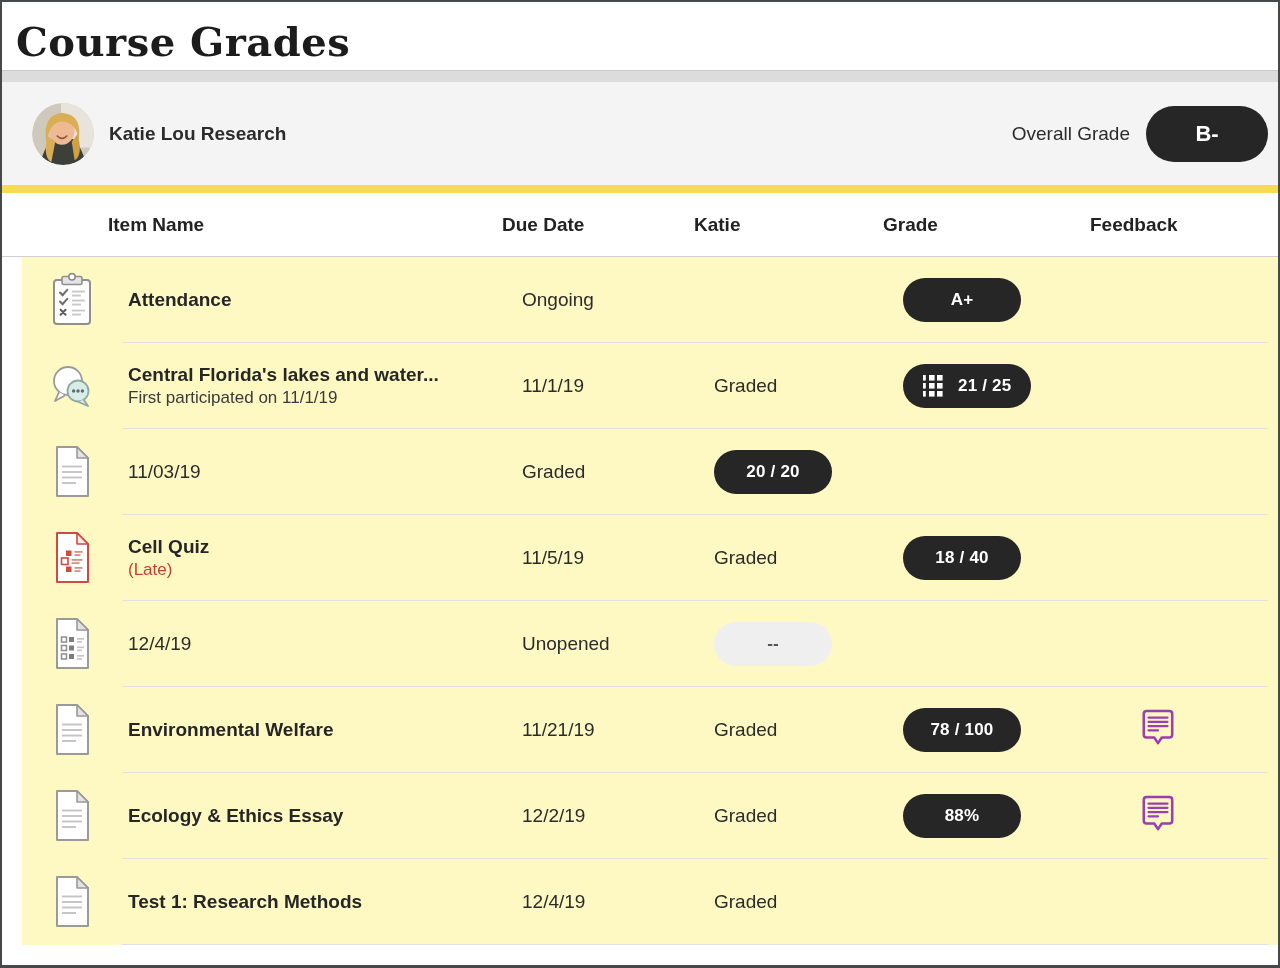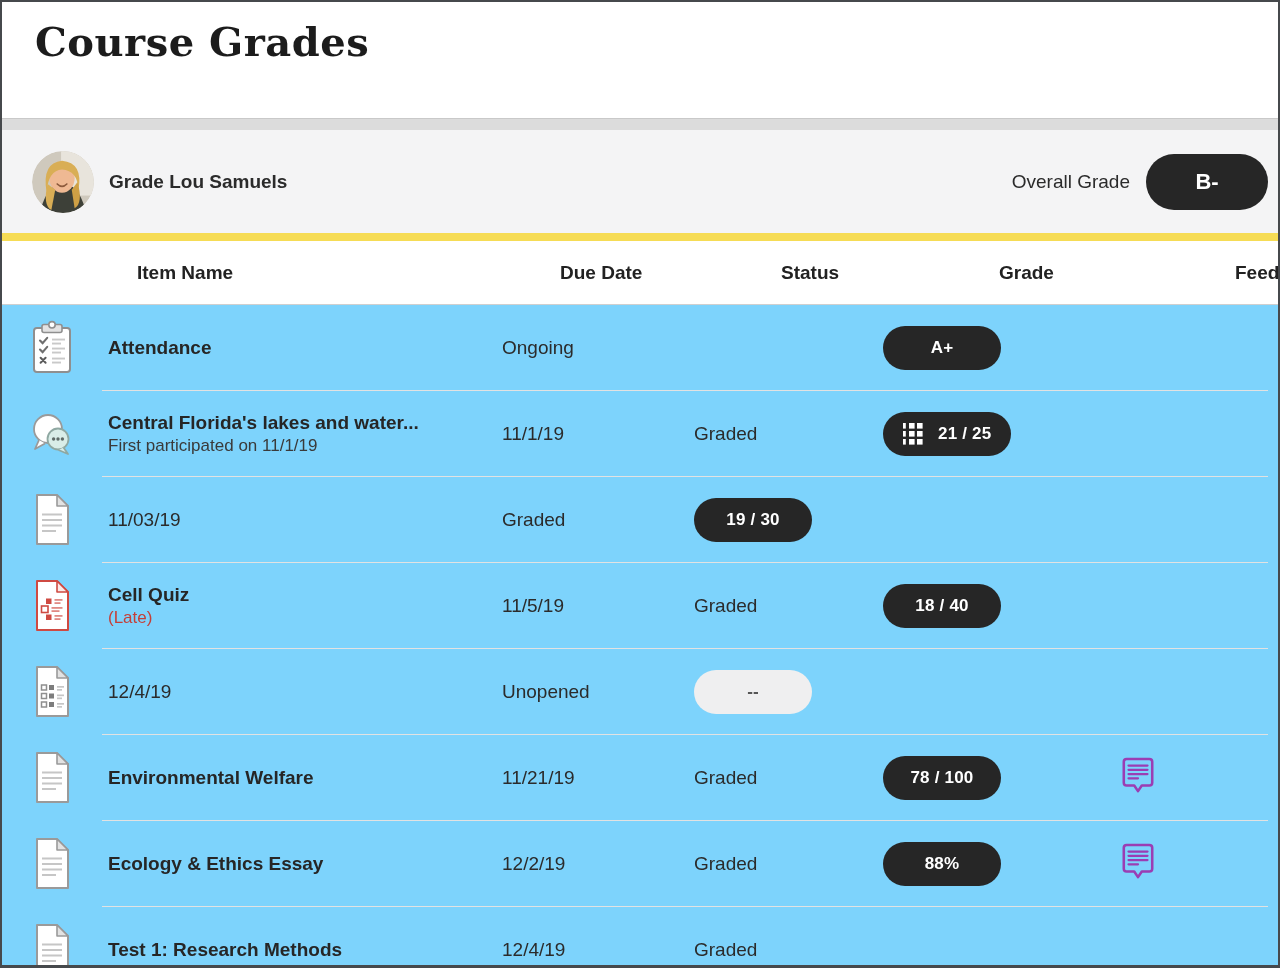--- a/index.html
+++ b/index.html
@@ -6,21 +6,21 @@
   html,body { width:1280px; height:968px; background:#fff; }
   body { font-family:"Liberation Sans","DejaVu Sans",sans-serif; color:#262626; }
 
   .page {
     width:1280px; height:968px; overflow:hidden; background:#fff;
     border:2px solid #46494c; border-bottom-width:3px;
     display:flex; flex-direction:column;
   }
 
   
-  .title-bar { height:116px; background:#fff; flex:0 0 auto;margin-left:19px; }
+  .title-bar { height:68px; background:#fff; flex:0 0 auto; }
   .title-bar h1 {
     font-family:"DejaVu Serif","Liberation Serif",serif;
     font-size:40px; font-weight:600; color:#1c1c1c;
     padding:16px 0 0 14px; letter-spacing:.5px;
   }
   .gray-band { height:12px; background:#dcdcdc; border-top:1px solid #c9c9c9; flex:0 0 auto; }
 
   
   .student-bar {
     height:103px; background:#f4f4f5; flex:0 0 auto;
@@ -36,25 +36,25 @@
     display:flex; align-items:center; justify-content:center; cursor:pointer;
   }
   .yellow-bar { height:8px; flex:0 0 auto; }
 
   
   .grid-row {
     display:grid;
     grid-template-columns:100px 394px 192px 189px 207px 1fr;
     align-items:center;
   }
-  .thead { height:64px; border-bottom:1px solid #cfcfcf; flex:0 0 auto;gap:29px; }
+  .thead { height:64px; border-bottom:1px solid #cfcfcf; flex:0 0 auto; }
   .thead .th { font-size:19px; font-weight:700; padding-left:6px; color:#222; }
   .th-item { padding-left:6px; }
 
-  .trow { height:86px; position:relative; cursor:pointer; background:#7dd3fc; }
+  .trow { height:86px; position:relative; cursor:pointer; background:#fef9c3;margin-left:20px; }
   .trow::after {
     content:""; position:absolute; left:100px; right:10px; bottom:0;
     height:1px; background:#e2e2e2;
   }
   .cell-icon { display:flex; justify-content:center; align-items:center; }
   .cell-name { padding-left:6px; }
   .item-name { font-size:19px; font-weight:700; color:#262626; line-height:1.35; }
   .item-subtitle { font-size:17px; font-weight:400; color:#3a3a3a; line-height:1.35; }
   .item-subtitle.late { color:#c43f38; }
   .cell-text { font-size:19px; font-weight:400; padding-left:6px; color:#2b2b2b; }
@@ -96,32 +96,32 @@
           <rect x="30" width="34" height="46" fill="#e8e4dc"></rect>
           <path d="M8 64 Q14 40 24 36 H40 Q50 40 56 64 Z" fill="#3d4038"></path>
           <ellipse cx="31" cy="28" rx="13" ry="15" fill="#efb993"></ellipse>
           <path d="M15 42 Q10 12 31 10 Q53 12 48 40 Q47 20 31 19 Q17 20 15 42 Z" fill="#d9ae55"></path>
           <path d="M16 34 Q11 56 20 61 L24 40 Z" fill="#d9ae55"></path>
           <path d="M47 32 Q53 54 44 59 L41 40 Z" fill="#cfa045"></path>
           <path d="M26 34 q5 5 10 0" stroke="#8c5a3c" stroke-width="1.6" fill="none" stroke-linecap="round"></path>
         </g>
       </svg>
     </span>
-    <span class="student-name">Grade Lou Samuels</span>
+    <span class="student-name">Katie Lou Research</span>
     <span class="student-spacer"></span>
     <span class="overall-label">Overall Grade</span>
     <span class="overall-pill">B-</span>
   </div>
   <div class="yellow-bar" style="background: rgb(246, 220, 85);"></div>
 
   <div class="grid-row thead">
     <div></div>
     <div class="th th-item">Item Name</div>
     <div class="th">Due Date</div>
-    <div class="th">Status</div>
+    <div class="th">Katie</div>
     <div class="th">Grade</div>
     <div class="th">Feedback</div>
   </div>
 
   <div>
       <div class="grid-row trow">
 
     <div class="cell-icon row-icon">
 
       <span>
@@ -234,21 +234,21 @@
 
     </div>
 
 
     <div class="cell-text">11/03/19</div>
     <div class="cell-text">Graded</div>
 
     <div class="grade-cell">
       <span class="pill pill-dark">
 
-        <span>19 / 30</span>
+        <span>20 / 20</span>
       </span>
     </div>
 
     <div class="feedback-cell">
       
     </div>
 
   </div>
       <div class="grid-row trow">
 

